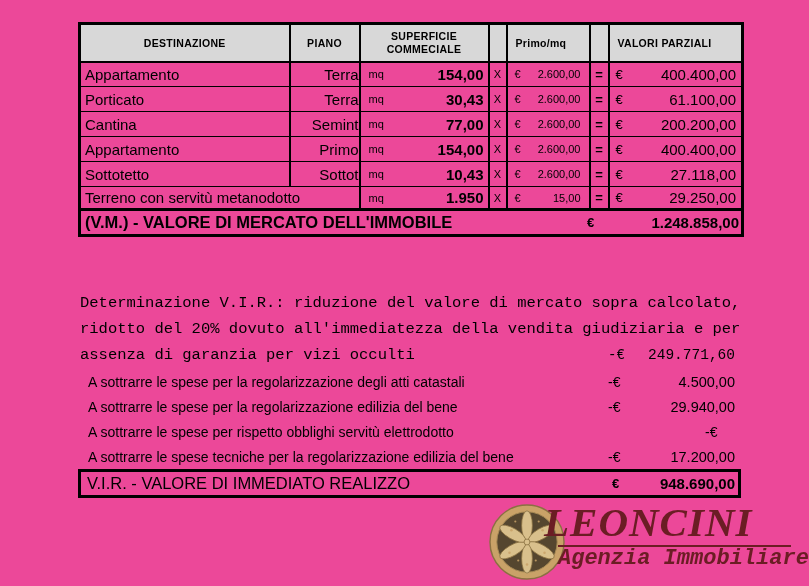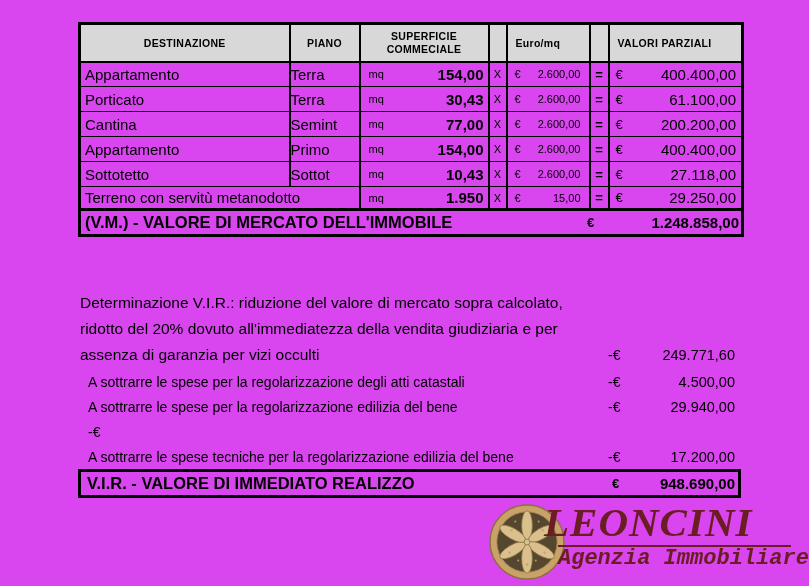--- a/index.html
+++ b/index.html
@@ -1,71 +1,71 @@
 <!DOCTYPE html>
 <html><head>
 <meta charset="utf-8">
 <style>
   * { margin:0; padding:0; box-sizing:border-box; }
   html,body { background:#ffffff; }
   .sheet {
-    position:relative; width:809px; height:586px; background:#d946ef;
+    position:relative; width:809px; height:586px; background:#ec4899;
     font-family:"Liberation Sans", sans-serif; color:#000; overflow:hidden;
   }
 
   
   table.valuation {
     position:absolute; left:78px; top:22px; width:663px;
     border-collapse:collapse; border:3px solid #000; table-layout:fixed;
   }
   table.valuation th, table.valuation td { overflow:hidden; vertical-align:middle; }
   thead th {
     background:#d8d8d8; border:2px solid #000; height:38px;
     font-size:10.5px; font-weight:bold; letter-spacing:.3px;
   }
   thead th.left { text-align:left; padding-left:8px; }
   thead th.sup div { line-height:13px; }
   tbody td { border:2px solid #000; border-top-width:1.5px; border-bottom-width:1.5px; height:25px; }
   tr.short td { height:23px; }
   td.dest { font-size:15px; padding-left:4px; }
-  td.piano { font-size:15px; text-align:left; }
+  td.piano { font-size:15px; text-align:right; }
   .fx { display:flex; align-items:center; width:100%; }
   td.sup .fx { padding:0 4px 0 8px; }
   .mq-label { font-size:11px; }
   .sup-val { flex:1; text-align:right; font-weight:bold; font-size:15px; }
   td.xcol { text-align:center; font-size:11px; }
   td.eur .fx { padding:0 8px 0 7px; }
   .euro-small { font-size:11px; }
   .rate { flex:1; text-align:right; font-size:11px; }
   td.eqcol { text-align:center; font-size:13px; font-weight:bold; }
   td.val .fx { padding:0 5px 0 6px; }
   .euro-mid { font-size:13px; }
   .part-val { flex:1; text-align:right; font-size:15px; }
 
   td.vmcell { border:2px solid #000; border-top:3px solid #000; height:26px; }
   .vm-label { flex:1; font-size:16.5px; font-weight:bold; padding-left:4px; white-space:nowrap; }
   .vm-euro { width:30px; font-size:13px; font-weight:bold; }
   .vm-val { width:124px; text-align:right; font-size:15px; font-weight:bold; padding-right:2px; }
 
   
   .vir-text { position:absolute; left:80px; top:290px; width:655px; }
-  .para-line { font-size:15.5px; line-height:26px; white-space:nowrap; }
+  .para-line { font-size:15.5px; line-height:26px; white-space:nowrap;font-family:Liberation Mono, monospace; }
   .amt-line { display:flex; align-items:baseline; }
   .amt-sign { width:30px; font-size:14px; }
   .amt-val { width:97px; text-align:right; font-size:14.5px; }
   .deductions { margin-top:2px;margin-left:8px; }
   .ded-line { display:flex; align-items:baseline; line-height:25px; }
   .ded-text { flex:1; font-size:14px; white-space:nowrap; }
 
   
   .vir-box {
     position:absolute; left:78px; top:469px; width:663px; height:29px;
     border:3px solid #000; display:flex; align-items:center; padding:0 3px 0 6px;
   }
-  .vir-label { flex:1; font-size:16.5px; font-weight:bold; white-space:nowrap; }
+  .vir-label { flex:1; font-size:16.5px; font-weight:normal; white-space:nowrap; }
   .vir-euro { width:30px; font-size:13px; font-weight:bold; }
   .vir-val { width:93px; text-align:right; font-size:15px; font-weight:bold; }
 
   
   .logo { position:absolute; left:488px; top:500px; width:303px; height:80px; }
   .medallion { position:absolute; left:0; top:4px; }
   .logo-title {
     position:absolute; left:56px; top:2px; width:247px;
     font-family:"Liberation Serif", serif; font-style:italic; font-weight:bold;
     font-size:41px; line-height:41px; color:#6b1d24; letter-spacing:1px; white-space:nowrap;
@@ -94,21 +94,21 @@
     </colgroup>
     <thead>
       <tr>
         <th>DESTINAZIONE</th>
         <th>PIANO</th>
         <th class="sup">
           <div>SUPERFICIE</div>
           <div>COMMECIALE</div>
         </th>
         <th></th>
-        <th class="left">Euro/mq</th>
+        <th class="left">Primo/mq</th>
         <th></th>
         <th class="left">VALORI  PARZIALI</th>
       </tr>
     </thead>
     <tbody>
       <tr>
         <td class="dest">Appartamento</td>
         <td class="piano">Terra</td>
         <td class="sup">
             <div class="fx">
@@ -275,20 +275,21 @@
         <span class="ded-text">A sottrarre le spese per la regolarizzazione degli atti catastali</span>
         <span class="amt-sign">-€</span>
         <span class="amt-val">4.500,00</span>
       </div>
       <div class="ded-line">
         <span class="ded-text">A sottrarre le spese per la regolarizzazione edilizia del bene</span>
         <span class="amt-sign">-€</span>
         <span class="amt-val">29.940,00</span>
       </div>
       <div class="ded-line">
+        <span class="ded-text">A sottrarre le spese per rispetto obblighi servitù elettrodotto</span>
         <span class="amt-sign">-€</span>
       </div>
       <div class="ded-line">
         <span class="ded-text">A sottrarre le spese tecniche per la regolarizzazione edilizia del bene</span>
         <span class="amt-sign">-€</span>
         <span class="amt-val">17.200,00</span>
       </div>
     </div>
   </div>
 

